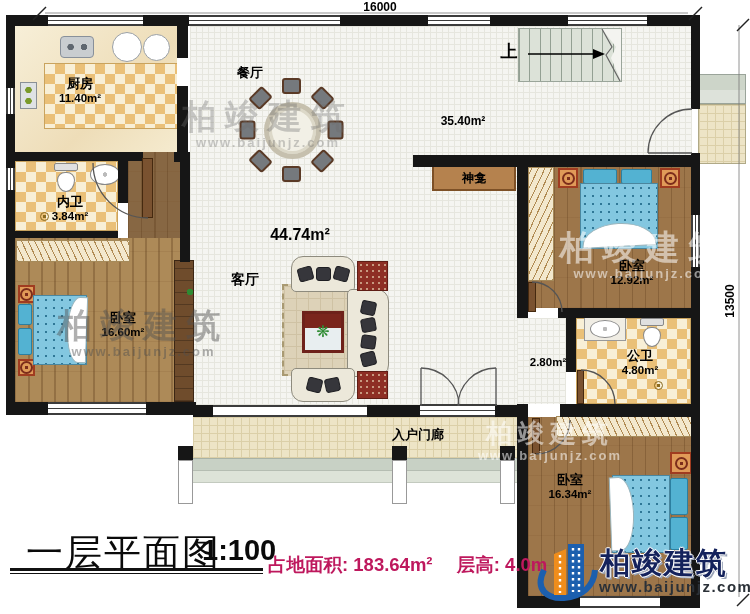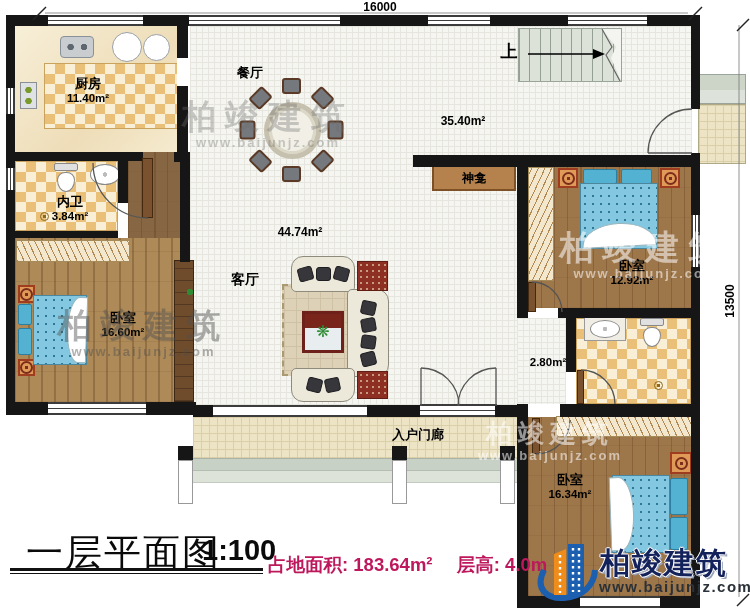--- a/index.html
+++ b/index.html
@@ -267,40 +267,44 @@
     <line x1="45" y1="13" x2="688" y2="13" stroke="#777" stroke-width="0.8"></line>
     <line x1="739" y1="25" x2="739" y2="597" stroke="#777" stroke-width="0.8"></line>
     <g stroke="#222" stroke-width="1.4">
       <line x1="33" y1="20" x2="46" y2="7"></line>
       <line x1="689" y1="20" x2="702" y2="7"></line>
       <line x1="737" y1="31" x2="749" y2="19"></line>
       <line x1="737" y1="606" x2="749" y2="594"></line>
     </g>
   </svg>
 
-  <div class="abs z50" style="left:50px;top:76px;width:76px">
+  <div class="abs z50" style="left:42px;top:76px;width:76px">
     <div class="lbl">厨房</div>
     <div class="area">11.40m²</div>
   </div>
   <div class="abs lbl z50" style="left:222px;top:65px;width:56px">餐厅</div>
   <div class="abs area z50" style="left:426px;top:114px;width:74px;font-size:12px">35.40m²</div>
   <div class="abs lbl z50" style="left:498px;top:42px;width:22px;font-size:17px">上</div>
   <div class="abs z50" style="left:42px;top:194px;width:56px">
     <div class="lbl">内卫</div>
     <div class="area">3.84m²</div>
   </div>
   <div class="abs z50" style="left:94px;top:310px;width:58px">
     <div class="lbl">卧室</div>
     <div class="area">16.60m²</div>
   </div>
-  <div class="abs area z50" style="left:268px;top:225px;width:64px;font-size:12px">44.74m²</div>
+  <div class="abs area z50" style="left:268px;top:225px;width:64px;font-size:16px">44.74m²</div>
   <div class="abs lbl z50" style="left:218px;top:271px;width:54px;font-size:14px">客厅</div>
   <div class="abs z50" style="left:598px;top:258px;width:68px">
     <div class="lbl">卧室</div>
     <div class="area">12.92m²</div>
+  </div>
+  <div class="abs z50" style="left:608px;top:348px;width:64px">
+    <div class="lbl">公卫</div>
+    <div class="area">4.80m²</div>
   </div>
   <div class="abs area z50" style="left:518px;top:356px;width:60px">2.80m²</div>
   <div class="abs z50" style="left:536px;top:472px;width:68px">
     <div class="lbl">卧室</div>
     <div class="area">16.34m²</div>
   </div>
   <div class="abs lbl z50" style="left:368px;top:427px;width:100px">入户门廊</div>
 
   <div class="abs lbl z50" style="left:330px;top:0px;width:100px;font-size:12px">16000</div>
   <div class="abs lbl z50" style="left:701px;top:293px;width:60px;height:16px;font-size:12px;transform:rotate(-90deg)">13500</div>

